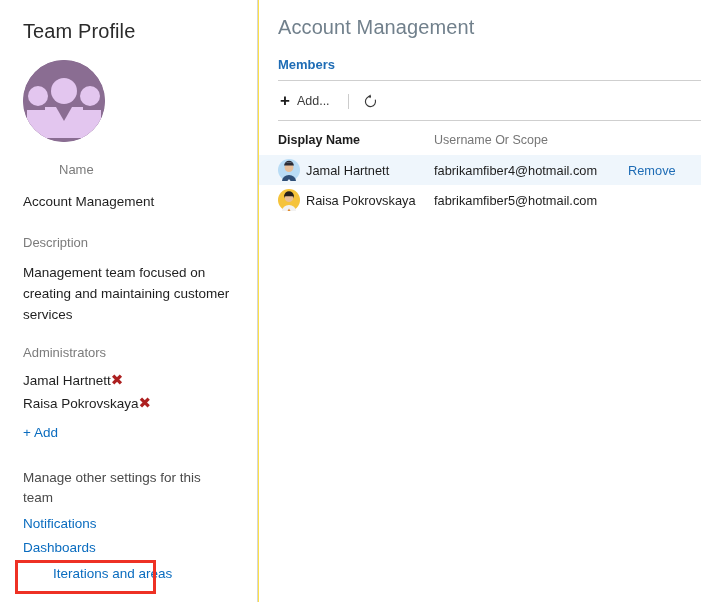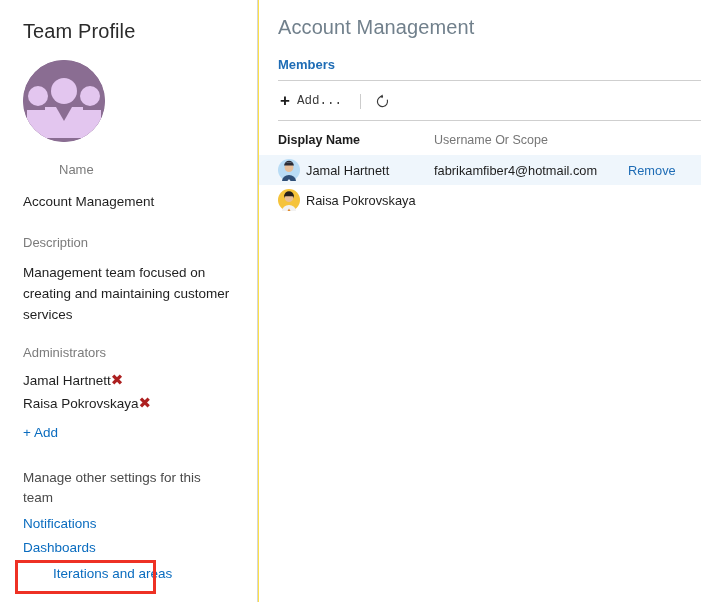--- a/index.html
+++ b/index.html
@@ -100,21 +100,21 @@
   }
   #rule-top { top: 80px; }
   #rule-bottom { top: 120px; }
 
   .toolbar { position: absolute; left: 19px; top: 88px; height: 26px; display:flex; align-items:center; }
   .tb-btn { display:flex; align-items:center; cursor:pointer; padding: 2px 6px 2px 2px; }
   .tb-plus {
     font-size: 17px; color: #1b1b1b; font-weight: 700; line-height: 1;
     margin-right: 7px; position: relative; top: -1px;
   }
-  .tb-label { font-size: 12.5px; color: #3b3b3b; font-family: Liberation Mono, monospace; }
+  .tb-label { font-size: 12.5px; color: #3b3b3b; }
   .tb-sep { width:1px; height:15px; background:#cccccc; margin: 0 14px 0 12px; }
   .tb-refresh { cursor: pointer; display:flex; align-items:center; }
 
   
   .tbl { position: absolute; left: 0; top: 133px; width: 526px; }
   .th-row { position: relative; height: 22px; }
   .th {
     position: absolute; font-size: 12.5px;
   }
   .th-a { left: 19px; color: #1d1d1d; font-weight: bold; }
@@ -241,18 +241,19 @@
           <svg width="22" height="22" viewBox="0 0 22 22" aria-hidden="true">
             <circle cx="11" cy="11" r="11" fill="#f5c33b"></circle>
             <path d="M4 22 a7 6 0 0 1 14 0 z" fill="#f2f2f2"></path>
             <path d="M11 19.5 l-1.5 2.5 h3 z" fill="#e08a2e"></path>
             <circle cx="11" cy="8.8" r="4.3" fill="#e7bf9a"></circle>
             <path d="M6.3 9.6 a4.8 5 0 0 1 9.4 0 l0 -3 a4.7 4.4 0 0 0 -9.4 0 z" fill="#241f1c"></path>
             <path d="M6.2 7.2 a4.8 3.6 0 0 1 9.6 0 z" fill="#241f1c"></path>
           </svg>
         </div>
         <div class="cell-name">Raisa Pokrovskaya</div>
+        <div class="cell-user">fabrikamfiber5@hotmail.com</div>
         <div class="cell-remove"></div>
       </div>
 
     </div>
   </div>
 </div>
 
 </body></html>

